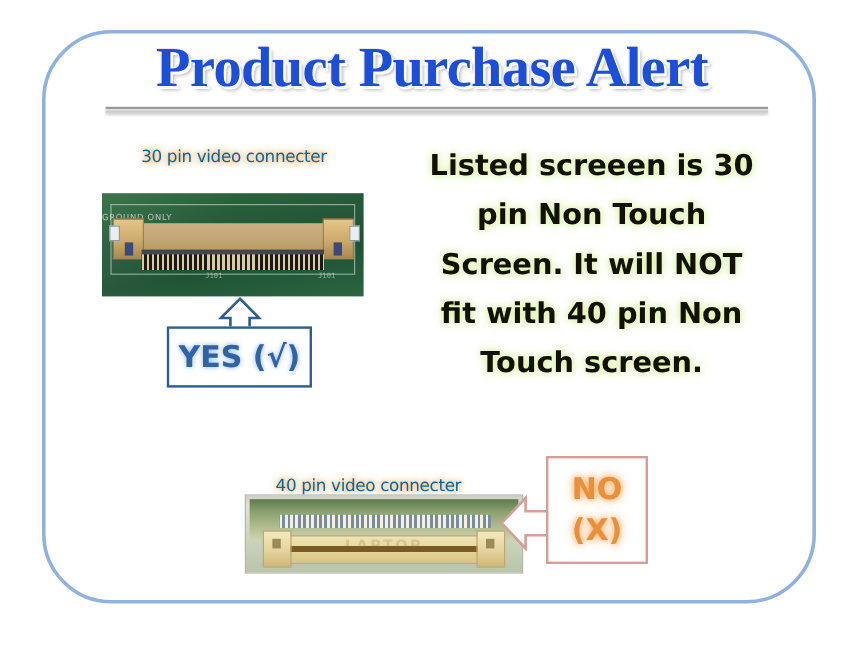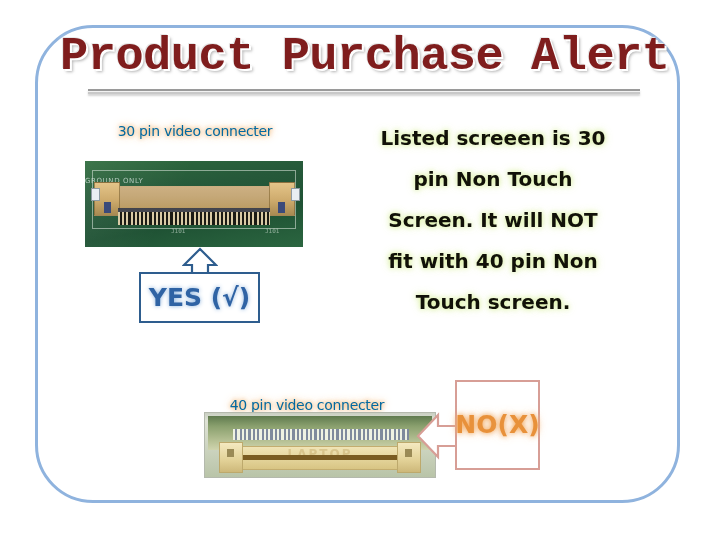--- a/index.html
+++ b/index.html
@@ -35,26 +35,26 @@
     top: 30px;
     width: 600px;
     height: 78px;
   }
   #page-title {
     position: absolute;
     left: 0;
     top: 0;
     width: 600px;
     text-align: center;
-    font-family: Liberation Mono, monospace;
+    font-family: Liberation Serif, serif;
     font-weight: bold;
     font-size: 47px;
     line-height: 54px;
     letter-spacing: -0.5px;
-    color: #7f1d1d;
+    color: #1d4ed8;
     text-shadow:
        2px 2px 0 #ffffff,
       -1px -1px 0 #e8e8e8,
        3px 3px 3px rgba(120,120,120,0.55),
        0 0 6px rgba(255,255,255,0.9);
     white-space: nowrap;
   }
   #title-underline {
     position: absolute;
     left: 28px;
@@ -234,21 +234,21 @@
 
   
   #main-message {
     position: absolute;
     left: 333px;
     top: 118px;
     width: 320px;
     text-align: center;
     font-family: "DejaVu Sans", sans-serif;
     font-weight: bold;
-    font-size: 20px;
+    font-size: 24px;
     line-height: 41px;
     color: #111108;
     text-shadow:
        0 0 5px rgba(214,238,150,0.95),
        0 0 10px rgba(226,243,176,0.85),
        1px 1px 0 rgba(255,255,255,0.4);
   }
 
   
   #connector-40pin {
@@ -348,21 +348,21 @@
   #no-box {
     position: absolute;
     left: 455px;
     top: 380px;
     width: 85px;
     height: 90px;
     border: 2px solid #d79e96;
     box-sizing: border-box;
     background: #ffffff;
     display: flex;
-    flex-direction: row;
+    flex-direction: column;
     align-items: center;
     justify-content: center;
   }
   .no-label {
     font-family: "DejaVu Sans", sans-serif;
     font-weight: bold;
     font-size: 25px;
     line-height: 34px;
     color: #e8913a;
     text-shadow:

